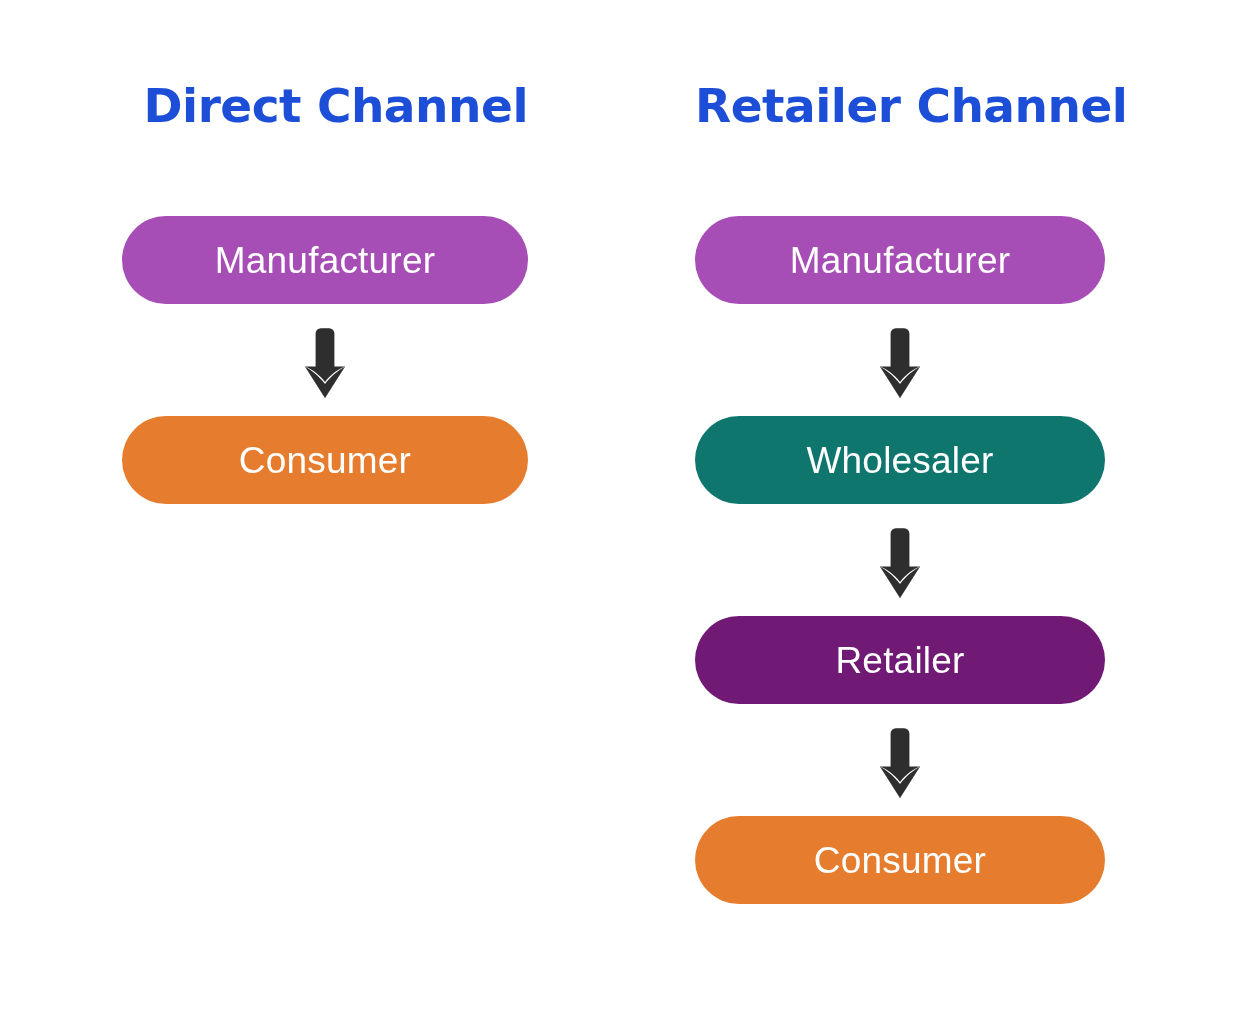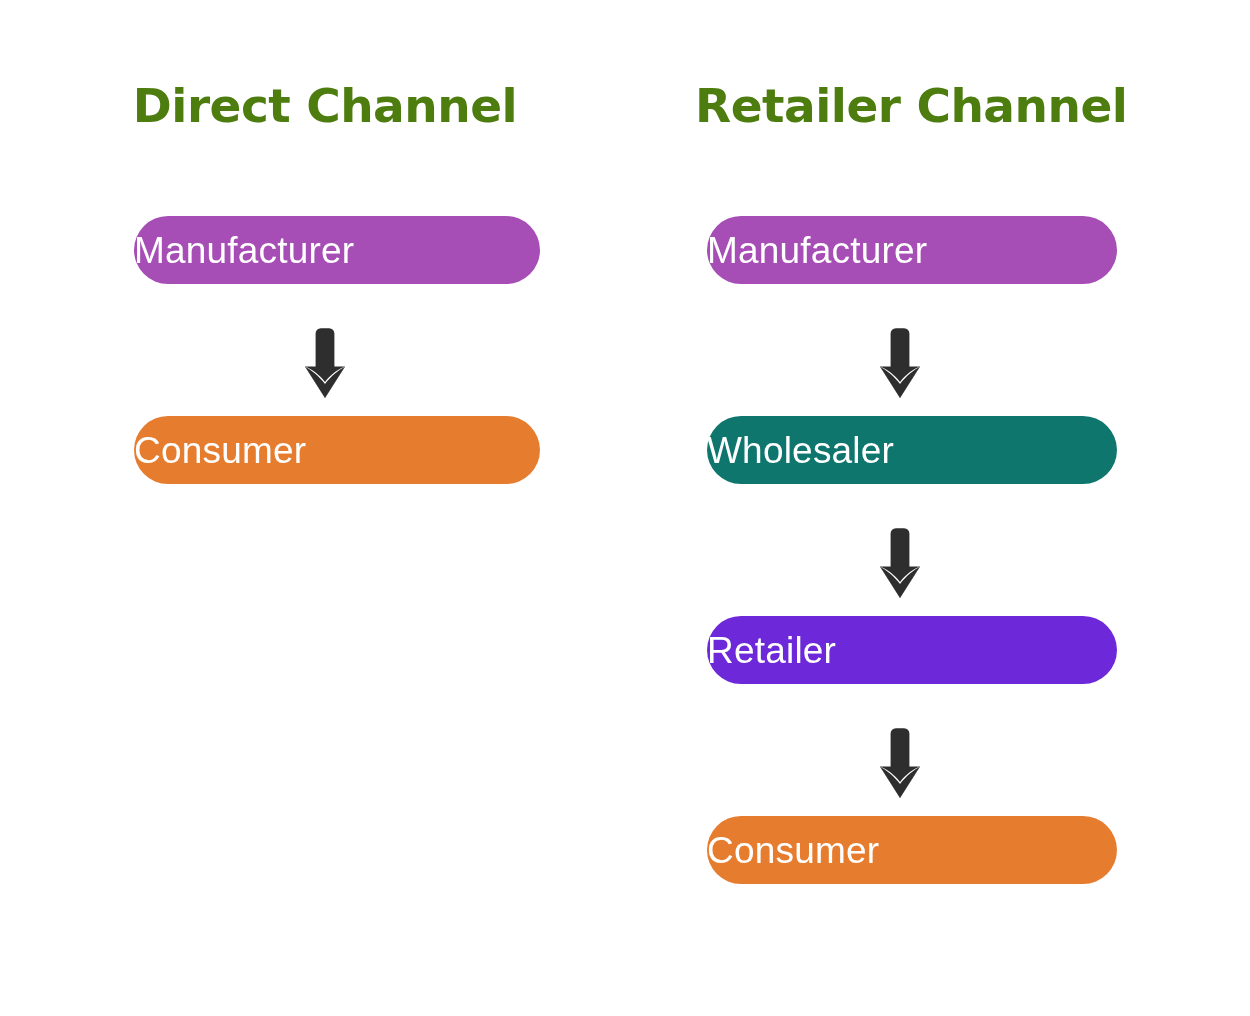--- a/index.html
+++ b/index.html
@@ -30,40 +30,40 @@
     align-items: center;
   }
   .column-direct   { left: 122px; width: 406px; }
   .column-indirect { left: 695px; width: 410px; }
 
   
   .column-title {
     position: absolute;
     top: 82px;
     width: 100%;
-    text-align: center;
+    text-align: right;
     font-family: "DejaVu Sans", "Liberation Sans", sans-serif;
     font-size: 47px;
     font-weight: 700;
     letter-spacing: -0.5px;
-    color: #4d7c0f;
+    color: #1d4ed8;
     white-space: nowrap;
     line-height: 1;
   }
 
   
   .node {
     position: absolute;
-    left: 12px;
+    left: 0;
     width: 100%;
-    height: 68px;
+    height: 88px;
     border-radius: 47px;
     display: flex;
     align-items: center;
-    justify-content: flex-start;
+    justify-content: center;
     box-sizing: border-box;
   }
   .node-label {
     font-family: "Liberation Sans", sans-serif;
     font-size: 37px;
     font-weight: 400;
     color: #ffffff;
     line-height: 1;
     letter-spacing: 0.2px;
     white-space: nowrap;
@@ -132,21 +132,21 @@
     <div class="arrow" style="top:526px;">
       <svg viewBox="0 0 48 74" xmlns="http://www.w3.org/2000/svg">
         <path d="M19.8 2.2 h8.4 a5.2 5.2 0 0 1 5.2 5.2 V40.5 h10.6
                  L24 72 L4 40.5 h10.6 V7.4 a5.2 5.2 0 0 1 5.2 -5.2 Z" fill="#2E2E2E"></path>
         <path d="M4 40.5 C 10 42.6 18 48 24 56 C 30 48 38 42.6 44 40.5
                  L44 40.5 L24 72 L4 40.5 Z" fill="#ffffff"></path>
         <path d="M24 72 L4 40.5 C 10 44 18 50 24 58 C 30 50 38 44 44 40.5 Z" fill="#2E2E2E"></path>
       </svg>
     </div>
 
-    <div class="node" style="top:616px; background:#6d28d9;">
+    <div class="node" style="top:616px; background:#701a75;">
       <span class="node-label">Retailer</span>
     </div>
 
     <div class="arrow" style="top:726px;">
       <svg viewBox="0 0 48 74" xmlns="http://www.w3.org/2000/svg">
         <path d="M19.8 2.2 h8.4 a5.2 5.2 0 0 1 5.2 5.2 V40.5 h10.6
                  L24 72 L4 40.5 h10.6 V7.4 a5.2 5.2 0 0 1 5.2 -5.2 Z" fill="#2E2E2E"></path>
         <path d="M4 40.5 C 10 42.6 18 48 24 56 C 30 48 38 42.6 44 40.5
                  L44 40.5 L24 72 L4 40.5 Z" fill="#ffffff"></path>
         <path d="M24 72 L4 40.5 C 10 44 18 50 24 58 C 30 50 38 44 44 40.5 Z" fill="#2E2E2E"></path>

